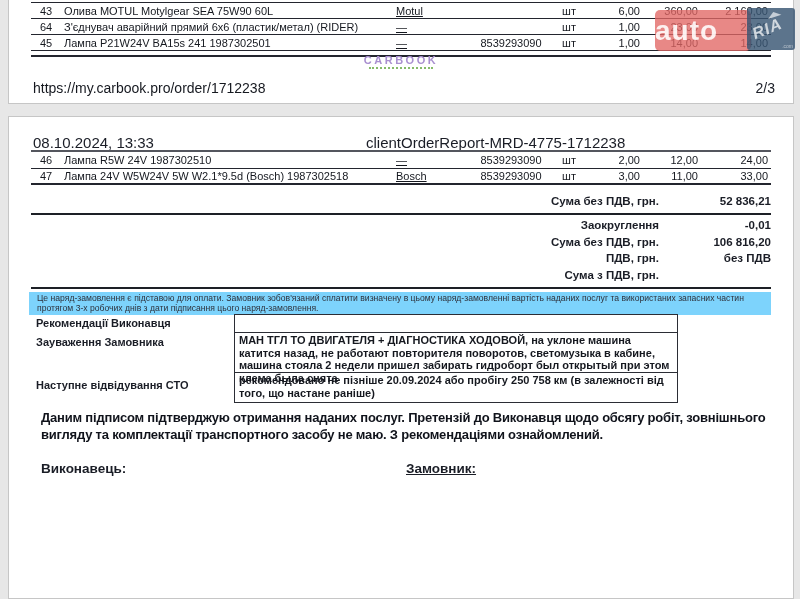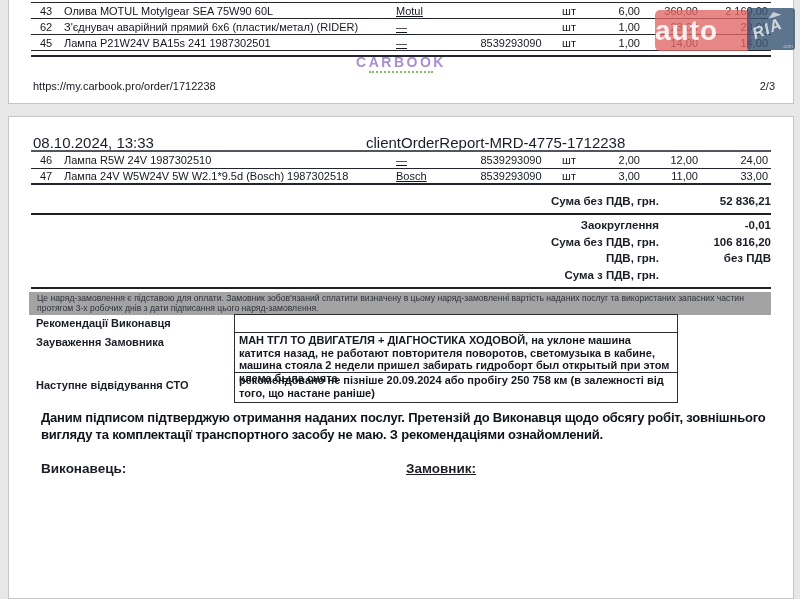--- a/index.html
+++ b/index.html
@@ -21,23 +21,23 @@
   .c-code { width:84px;  text-align:center; }
   .c-unit { width:32px;  text-align:center; }
   .c-qty  { width:58px;  text-align:right; }
   .c-price{ width:58px;  text-align:right; }
   .c-sum  { width:70px;  text-align:right; }
   #page1 table.itbl { border-top:1.4px solid #23252e; }
   .tbl-endline { position:absolute; left:22px; width:740px; border-top:2.2px solid #23252e; }
 
   
   .logo { position:absolute; top:60px; width:100%; text-align:center; }
-  .logo .word { font-size:14px; font-weight:bold; letter-spacing:2.5px; color:#a98fd0; }
+  .logo .word { font-size:11px; font-weight:bold; letter-spacing:2.5px; color:#a98fd0; }
   .logo .tag  { margin:1px auto 0; width:64px; border-top:2px dotted #86bb6a; }
-  .p1footer { position:absolute; top:86px; left:24px; right:18px; font-size:11px; }
+  .p1footer { position:absolute; top:86px; left:24px; right:18px; font-size:14px; }
   .p1footer .url { float:left;  color:#15181f; text-decoration:none; }
   .p1footer .pnum{ float:right; }
 
   
   .wm-red { position:absolute; left:646px; top:16px; width:96px; height:41px;
             background:rgba(225,103,100,0.78); border-radius:5px; z-index:5;
             display:flex; align-items:center; justify-content:flex-start; }
   .wm-red span { color:rgba(255,255,255,0.88); font-size:28px; font-weight:bold;
                  letter-spacing:1px; line-height:1; }
   .wm-blue { position:absolute; left:738px; top:14px; width:48px; height:42px;
@@ -58,21 +58,21 @@
   .p2rule { position:absolute; top:33px; left:22px; width:740px; border-top:2.4px solid #54565e; }
   #tbl2 { position:absolute; top:35px; }
   #tbl2 tr:last-child { border-bottom:2px solid #23252e; }
 
   .totals { position:absolute; top:77px; left:22px; width:740px; font-size:11.5px; font-weight:bold; }
   .trow { display:flex; height:16.8px; line-height:15px; }
   .trow .tl { flex:1; text-align:right; padding-right:4px; }
   .trow .tv { width:108px; text-align:right; }
   .theavy { border-top:2.6px solid #1d2026; margin:2px 0 3px 0; }
 
-  .notice { position:absolute; top:175px; left:20px; width:742px; background:#a3a3a3;
+  .notice { position:absolute; top:175px; left:20px; width:742px; background:#7dd3fc;
             font-size:8.6px; line-height:10px; color:#2e323c; padding:1px 20px 2px 8px; }
 
   .rem-label { position:absolute; left:27px; font-size:11px; font-weight:bold; white-space:nowrap; }
   .rem-box { position:absolute; left:225px; width:444px; border:1.2px solid #2b2d35;
              font-size:11px; font-weight:bold; line-height:12.6px; padding:1px 4px; color:#15181f; }
   #rbox1 { top:197px; height:19px; }
   #rbox2 { top:215px; height:41px; }
   #rbox3 { top:255px; height:31px; }
   #rlab1 { top:200px; } #rlab2 { top:219px; } #rlab3 { top:262px; }
 
@@ -92,21 +92,21 @@
       <td class="c-num">43</td>
       <td class="c-name">Олива MOTUL Motylgear SEA 75W90 60L</td>
       <td class="c-mak">Motul</td>
       <td class="c-code"></td>
       <td class="c-unit">шт</td>
       <td class="c-qty">6,00</td>
       <td class="c-price">360,00</td>
       <td class="c-sum">2 160,00</td>
     </tr>
     <tr>
-      <td class="c-num">62</td>
+      <td class="c-num">64</td>
       <td class="c-name">З'єднувач аварійний прямий 6х6 (пластик/метал) (RIDER)</td>
       <td class="c-mak">—</td>
       <td class="c-code"></td>
       <td class="c-unit">шт</td>
       <td class="c-qty">1,00</td>
       <td class="c-price">23,00</td>
       <td class="c-sum">23,00</td>
     </tr>
     <tr>
       <td class="c-num">45</td>

